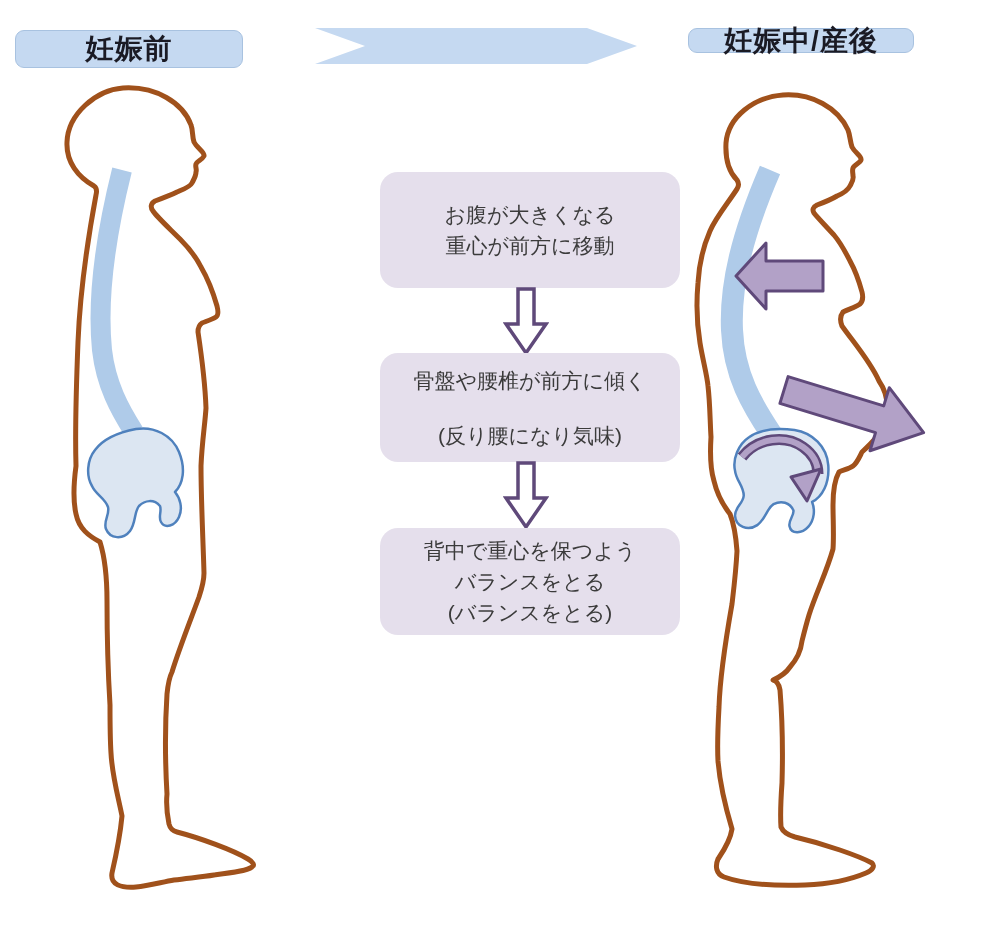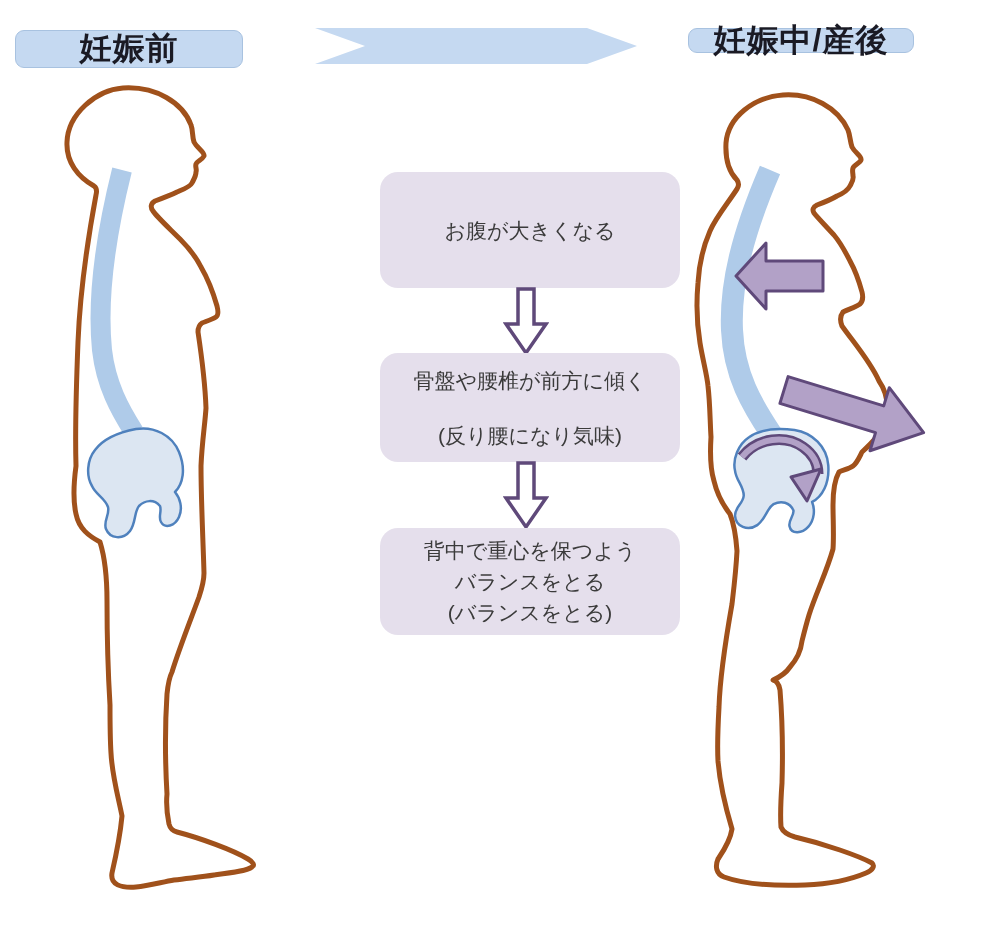--- a/index.html
+++ b/index.html
@@ -4,21 +4,21 @@
 <style>
   html,body{margin:0;padding:0;background:#ffffff;}
   .stage{
     position:relative;width:982px;height:952px;background:#ffffff;overflow:hidden;
     font-family:"Liberation Sans","DejaVu Sans",sans-serif;
   }
   
   .label{
     position:absolute;background:var(--c-label-bg);border:1.5px solid var(--c-label-border);
     border-radius:9px;display:flex;align-items:center;justify-content:center;
-    font-size:32px;font-weight:bold;color:var(--c-text);letter-spacing:1px;
+    font-size:28px;font-weight:bold;color:var(--c-text);letter-spacing:1px;
     box-sizing:border-box;
   }
   .label-left{left:15px;top:30px;width:228px;height:38px;}
   .label-right{left:688px;top:28px;width:226px;height:25px;}
   .banner{position:absolute;left:315px;top:26px;}
   .banner polygon{fill:var(--c-banner);}
   
   .flow-box{
     position:absolute;left:380px;width:300px;background:var(--c-flow-bg);
     border-radius:18px;display:flex;flex-direction:column;justify-content:center;
@@ -110,20 +110,21 @@
          C 54,358 70,352 86,349 Z"></path>
     <path class="rot-outer" d="M 52,372 C 68,352 96,350 113,362 C 123,369 128,379 128,389"></path>
     <path class="rot-inner" d="M 52,372 C 68,352 96,350 113,362 C 123,369 128,379 128,389"></path>
     <path class="parrow" d="M 131,384 L 101,392 L 117,416 Z"></path>
     <path class="parrow" d="M 46,191 L 76,158 L 76,176 L 133,176 L 133,206 L 76,206 L 76,224 Z"></path>
     <path class="parrow" transform="translate(94,305) rotate(17)" d="M 0,-14 L 100,-14 L 100,-33 L 146,0 L 100,33 L 100,14 L 0,14 Z"></path>
   </svg>
 
   <div class="flow-box flow-box-1">
     <div class="flow-line">お腹が大きくなる</div>
+    <div class="flow-line">重心が前方に移動</div>
   </div>
 
   <svg class="down-arrow down-arrow-1" viewBox="0 0 46 70">
     <path d="M 15,2 L 31,2 L 31,37 L 43,37 L 23,66 L 3,37 L 15,37 Z"></path>
   </svg>
 
   <div class="flow-box flow-box-2">
     <div class="flow-line">骨盤や腰椎が前方に傾く</div>
     <div class="flow-line">(反り腰になり気味)</div>
   </div>

